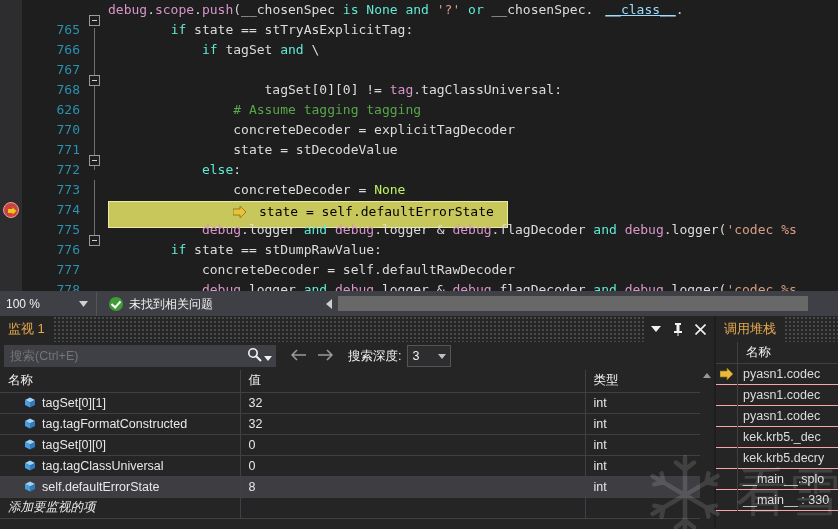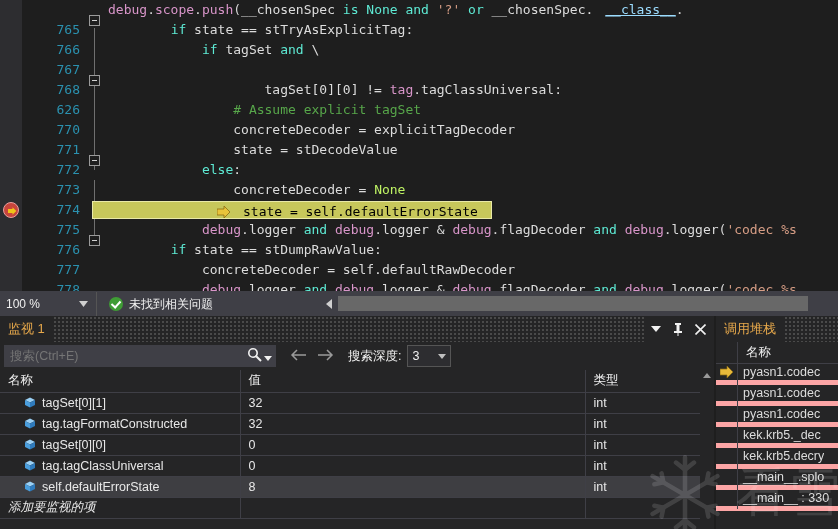--- a/index.html
+++ b/index.html
@@ -20,21 +20,21 @@
   .lnum { position:absolute; left:22px; width:58px; text-align:right;
           color:#2b91af; font-family:"DejaVu Sans Mono", monospace; font-size:13px; }
   .ctext { position:absolute; left:108px; top:0; white-space:pre; }
 
   .fold-line { position:absolute; left:94px; top:6px; width:1px; background:#6f6f6f; }
   .fold-box { position:absolute; left:89px; width:11px; height:11px;
               border:1px solid #9a9a9a; background:#1e1e1e; }
   .fold-box::before { content:""; position:absolute; left:2px; top:4px; width:5px; height:1px; background:#cfcfcf; }
 
   
-  .cur-hl { position:absolute; left:92px; top:1px; height:18px;
+  .cur-hl { position:absolute; left:108px; top:1px; height:27px;
             background:#c7c75b; border:1px solid #e9e9a8; }
   .cur-hl .ctext { color:#000; }
   .stmt-arrow { position:absolute; top:3px; width:14px; height:14px; }
 
   
   .bp { position:absolute; left:3px; width:16px; height:16px; border-radius:50%;
         background:#c7453c; border:1px solid #e8a0a0; }
   .bp-arrow { position:absolute; left:4px; top:4px; width:9px; height:8px; }
 
   
@@ -111,21 +111,21 @@
 
   .vscroll { position:absolute; right:0; top:52px; width:14px; bottom:0; background:#252526; }
   .vs-up { width:14px; height:14px; display:flex; align-items:center; justify-content:center; }
   .tri-up { width:0; height:0; border-left:4px solid transparent; border-right:4px solid transparent;
             border-bottom:5px solid #9a9a9a; }
 
   
   .cs-head { height:22px; display:flex; align-items:center; border-bottom:1px solid #3f3f46; }
   .cs-head .cs-gut { width:22px; height:22px; border-right:1px solid #3f3f46; }
   .cs-head .cs-nm { padding-left:8px; font-size:12.5px; color:#f1f1f1; }
-  .cs-row { height:21px; display:flex; align-items:center; border-bottom:5px solid #fca5a5; }
+  .cs-row { height:21px; display:flex; align-items:center; border-bottom:1px solid #fca5a5; }
   .cs-row .cs-gut { width:22px; height:21px; border-right:1px solid #3f3f46;
                     display:flex; align-items:center; justify-content:center; flex:none; }
   .cs-row .cs-txt { padding-left:5px; font-size:12.5px; color:#dcdcdc; white-space:nowrap; overflow:hidden; }
   .cs-row.active .cs-txt { color:#dcdcdc; }
 
   
   .watermark { position:absolute; left:640px; top:450px; width:200px; height:90px;
                pointer-events:none; opacity:0.13; }
   .wm-text { position:absolute; left:96px; top:8px; font-size:52px; color:#ffffff;
              font-family:"DejaVu Sans", sans-serif; white-space:nowrap; }
@@ -166,21 +166,21 @@
         <span class="lnum">768</span>
       </div>
 
       <div class="crow" style="top:80px;position:absolute;width:838px;">
         <span class="lnum">626</span>
         <span class="ctext">                    <span class="id">tagSet[0][0] != </span><span class="fn">tag</span><span class="op">.</span><span class="id">tagClassUniversal:</span></span>
       </div>
 
       <div class="crow" style="top:100px;position:absolute;width:838px;">
         <span class="lnum">770</span>
-        <span class="ctext">                <span class="cm"># Assume explicit tagSet</span></span>
+        <span class="ctext">                <span class="cm"># Assume tagging tagging</span></span>
       </div>
 
       <div class="crow" style="top:120px;position:absolute;width:838px;">
         <span class="lnum">771</span>
         <span class="ctext">                <span class="id">concreteDecoder = explicitTagDecoder</span></span>
       </div>
 
       <div class="crow" style="top:140px;position:absolute;width:838px;">
         <span class="lnum">772</span>
         <span class="ctext">                <span class="id">state = stDecodeValue</span></span>

